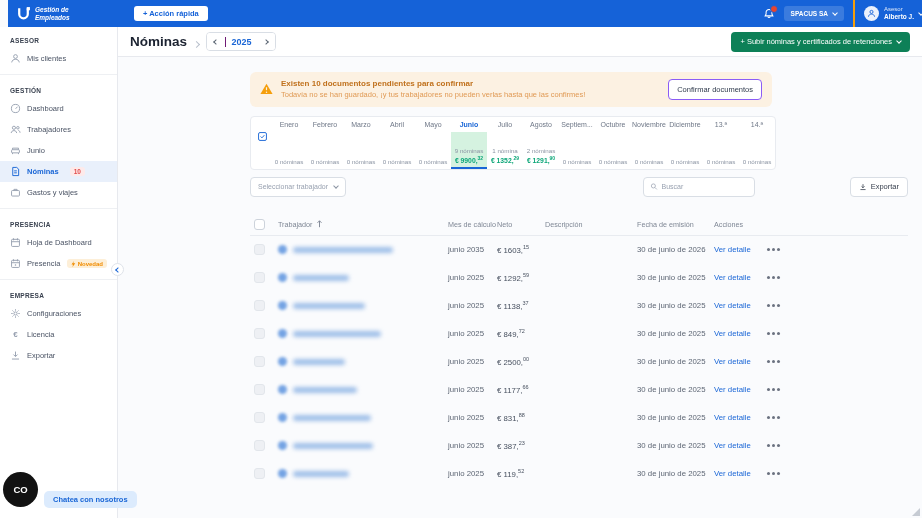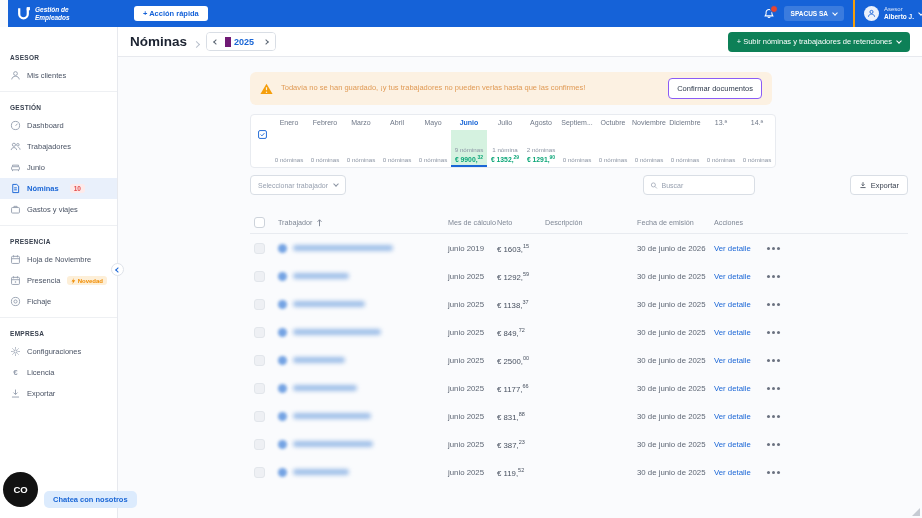--- a/index.html
+++ b/index.html
@@ -22,21 +22,21 @@
   .user-text { color:#fff; line-height:1.25; }
   .user-role { font-size:6px; opacity:.85; }
   .user-name { font-size:6.5px; font-weight:bold; }
   .chv { width:4px; height:4px; border-right:1.2px solid currentColor; border-bottom:1.2px solid currentColor; display:inline-block; }
   .chv.down { transform:rotate(45deg); margin-top:-2px; }
   .chv.left { transform:rotate(135deg); }
   .chv.right { transform:rotate(-45deg); }
   .nav-right .chv { color:#fff; }
 
   
-  .sidebar { position:absolute; top:27px; left:0; bottom:0; width:118px; background:#fff; border-right:1px solid #e7e9ee; z-index:20; padding-top:20px; }
+  .sidebar { position:absolute; top:27px; left:0; bottom:0; width:118px; background:#fff; border-right:1px solid #e7e9ee; z-index:20; padding-top:3px; }
   .s-title { padding:7px 10px 4px; font-size:6.5px; font-weight:bold; color:#39414f; letter-spacing:.3px; }
   .s-item { display:flex; align-items:center; gap:6px; height:21px; padding:0 10px; font-size:7.5px; color:#4a5364; cursor:pointer; }
   .s-item .ic { color:#97a0b0; flex:none; }
   .s-item.active { background:#e9f0fb; color:#1a66d6; font-weight:bold; }
   .s-item.active .ic { color:#1a66d6; }
   .s-divider { border-top:1px solid #eef0f3; margin:5px 0; }
   .badge-red { margin-left:5px; background:#fdeaea; color:#e24c4c; font-size:6.5px; font-weight:bold; border-radius:3px; padding:1px 4px; }
   .badge-new { margin-left:auto; background:#fdefd8; color:#f08c00; font-size:6px; font-weight:bold; border-radius:3px; padding:1.5px 4px; display:flex; align-items:center; gap:2px; }
   .ic-euro { font-size:8px; color:#97a0b0; width:11px; text-align:center; font-weight:bold; }
   .collapse-btn { position:absolute; left:111px; top:263px; width:13px; height:13px; border-radius:50%; background:#fff; border:1px solid #dfe3ea; display:flex; align-items:center; justify-content:center; color:#1a66d6; cursor:pointer; z-index:25; }
@@ -44,21 +44,21 @@
   .chat-pill { position:absolute; left:44px; bottom:10px; background:#dcebfd; color:#1a66d6; font-size:7.5px; font-weight:bold; border-radius:5px; padding:4px 9px; z-index:26; cursor:pointer; white-space:nowrap; }
 
   
   .main { position:absolute; left:118px; top:27px; right:0; bottom:0; }
   .page-header { height:30px; background:#fff; border-bottom:1px solid #e7e9ee; display:flex; align-items:center; padding:0 12px; }
   .page-title { font-size:13.5px; font-weight:bold; color:#1b2230; }
   .crumb-chv { color:#b9c0cc; margin:0 7px; }
   .crumb-chv .chv { width:5px; height:5px; border-width:1.5px; }
   .pager { display:flex; align-items:center; border:1px solid #d9dee5; border-radius:4px; background:#fff; overflow:hidden; height:19px; }
   .pager > * { display:flex; align-items:center; justify-content:center; }
-  .pager > * + * { border-left:6px solid #701a75; }
+  .pager > * + * { border-left:1px solid #701a75; }
   .pager button { width:18px; height:100%; background:#fff; border:none; color:#5a6472; cursor:pointer; }
   .pager .year { width:32px; font-size:9px; font-weight:bold; color:#1a66d6; }
   .upload-btn { margin-left:auto; background:#0d8057; color:#fff; font-size:7.5px; border:none; border-radius:4px; padding:5.5px 9px; display:flex; align-items:center; gap:5px; cursor:pointer; }
 
   .content { padding:15px 0 0 132px; }
 
   .banner { width:522px; background:#fcf1e2; border-radius:6px; padding:6px 10px; display:flex; align-items:center; gap:8px; }
   .banner-title { font-size:8px; font-weight:bold; color:#c0711d; line-height:1.5; }
   .banner-sub { font-size:7.5px; color:#e09a55; line-height:1.4; }
   .banner-btn { margin-left:auto; background:#fff; border:1px solid #8b5cf6; border-radius:4px; font-size:7.5px; color:#2f3a4c; padding:5px 8px; white-space:nowrap; cursor:pointer; }
@@ -195,42 +195,35 @@
     <span>Gastos y viajes</span>
   </div>
   <div class="s-divider"></div>
 
   <div class="s-title">PRESENCIA</div>
   <div class="s-item">
     <svg class="ic" width="11" height="11" viewBox="0 0 14 14" fill="none" stroke="currentColor" stroke-width="1.2">
         <rect x="2" y="3" width="10" height="9" rx="1"></rect>
         <path d="M2 6h10M4.5 1.6v2.6M9.5 1.6v2.6"></path>
       </svg>
-    <span>Hoja de Noviembre</span>
+    <span>Hoja de Dashboard</span>
   </div>
   <div class="s-item">
     <svg class="ic" width="11" height="11" viewBox="0 0 14 14" fill="none" stroke="currentColor" stroke-width="1.2">
         <rect x="2" y="3" width="10" height="9" rx="1"></rect>
         <path d="M2 6h10M4.5 1.6v2.6M9.5 1.6v2.6"></path>
         <circle cx="7" cy="9" r="1" fill="currentColor" stroke="none"></circle>
       </svg>
     <span>Presencia</span>
     <span class="badge-new">
       <svg width="5" height="6" viewBox="0 0 8 12">
           <path d="M5 0L0 7h3l-1 5 5.5-7.5H3.5z" fill="#f08c00"></path>
         </svg>
       <span>Novedad</span>
     </span>
-  </div>
-  <div class="s-item">
-    <svg class="ic" width="11" height="11" viewBox="0 0 14 14" fill="none" stroke="currentColor" stroke-width="1.2">
-        <circle cx="7" cy="7" r="5.2"></circle>
-        <circle cx="7" cy="7" r="2"></circle>
-      </svg>
-    <span>Fichaje</span>
   </div>
   <div class="s-divider"></div>
 
   <div class="s-title">EMPRESA</div>
   <div class="s-item">
     <svg class="ic" width="11" height="11" viewBox="0 0 14 14" fill="none" stroke="currentColor" stroke-width="1.2">
         <circle cx="7" cy="7" r="2"></circle>
         <path d="M7 1.6v1.8M7 10.6v1.8M1.6 7h1.8M10.6 7h1.8M3.2 3.2l1.3 1.3M9.5 9.5l1.3 1.3M10.8 3.2L9.5 4.5M4.5 9.5l-1.3 1.3"></path>
       </svg>
     <span>Configuraciones</span>
@@ -260,34 +253,35 @@
     <div class="pager">
       <button>
           <span class="chv left"></span>
         </button>
       <span class="year">2025</span>
       <button>
           <span class="chv right"></span>
         </button>
     </div>
     <button class="upload-btn">
-      <span>+ Subir nóminas y trabajadores de retenciones</span>
+      <span>+ Subir nóminas y certificados de retenciones</span>
       <span class="chv down"></span>
     </button>
   </div>
 
   <div class="content">
 
     <div class="banner">
       <svg width="13" height="12" viewBox="0 0 14 13">
         <path d="M7 .8L13.6 12H.4z" fill="#f59e0b"></path>
           <path d="M7 4.6v3.2" stroke="#fcf1e2" stroke-width="1.3"></path>
           <circle cx="7" cy="9.9" r=".8" fill="#fcf1e2"></circle>
       </svg>
       <div>
+        <div class="banner-title">Existen 10 documentos pendientes para confirmar</div>
         <div class="banner-sub">Todavía no se han guardado, ¡y tus trabajadores no pueden verlas hasta que las confirmes!</div>
       </div>
       <button class="banner-btn">Confirmar documentos</button>
     </div>
 
     <div class="months-card">
       <div class="cal-zone">
         <svg width="11" height="11" viewBox="0 0 14 14" fill="none" stroke="currentColor" stroke-width="1.2">
             <rect x="2" y="2" width="10" height="10" rx="1.8"></rect>
             <path d="M4.6 7l1.7 1.7 3.1-3.4"></path>
@@ -446,21 +440,21 @@
         <span></span>
       </div>
       <div>
 
           <div class="trow">
             <span class="cb"></span>
             <span class="emp-cell">
               <span class="avatarblur"></span>
               <span class="nameblur" style="width: 100px;"></span>
             </span>
-            <span>junio 2019</span>
+            <span>junio 2035</span>
             <span class="neto"><span>€ 1603,</span><sup>15</sup></span>
             <span></span>
             <span>30 de junio de 2026</span>
             <span class="link">Ver detalle</span>
             <span class="dots"></span>
           </div>
 
           <div class="trow">
             <span class="cb"></span>
             <span class="emp-cell">

